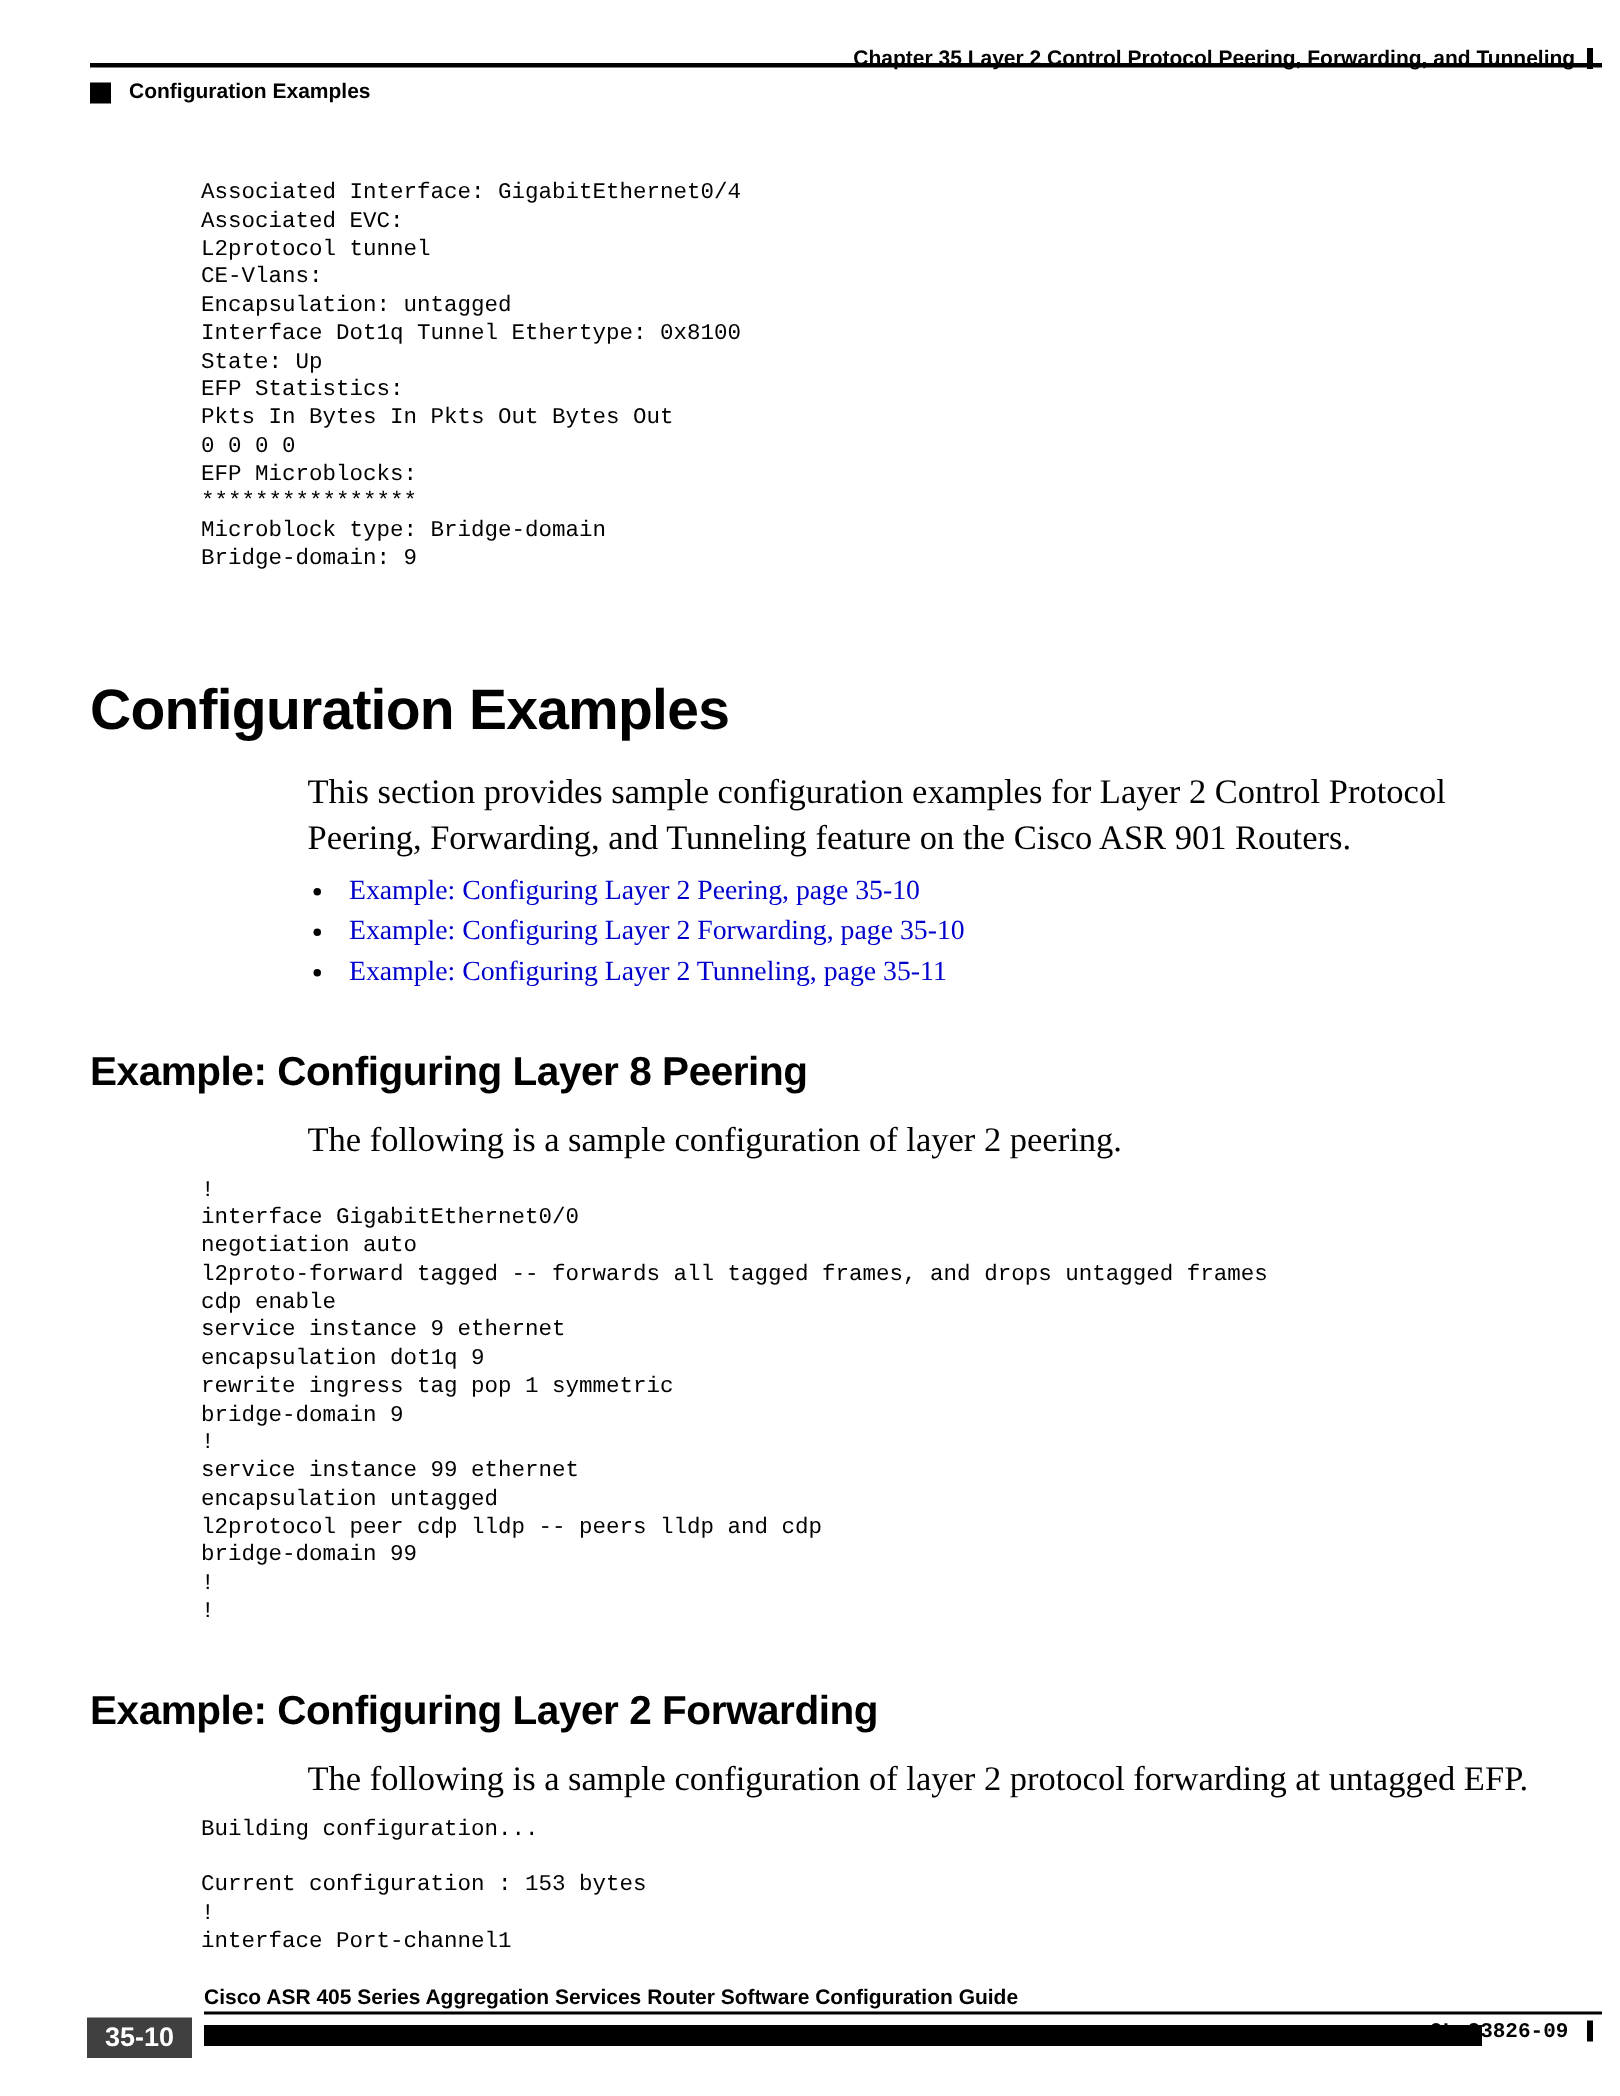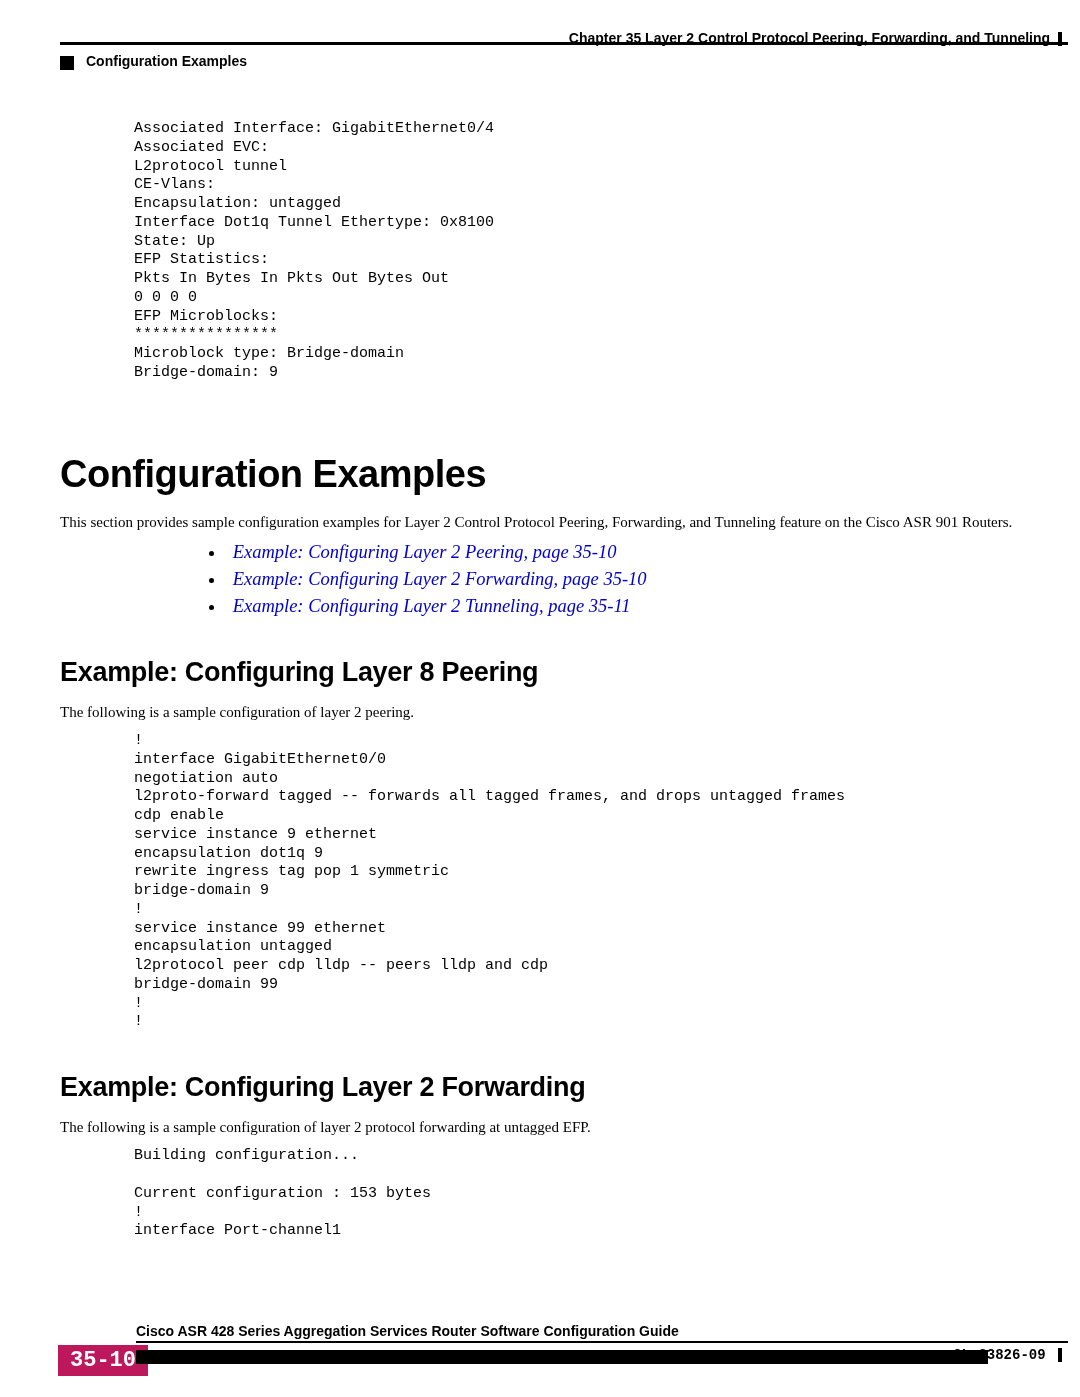--- a/index.html
+++ b/index.html
@@ -77,22 +77,23 @@
   .h1 {
     font-family: Arial, Helvetica, sans-serif;
     font-weight: bold;
     font-size: 38px;
     margin-top: 70px;
     margin-bottom: 16px;
     letter-spacing: -0.5px;
   }
   .body-text {
     font-family: "Times New Roman", Times, serif;
-    font-size: 15px;
+    font-size: 23px;
     line-height: 1.35;
+    margin-left: 145px;
   }
   .bullet-list {
     margin-left: 145px;
     margin-top: 10px;
   }
   .bullet-item {
     font-family: "Times New Roman", Times, serif;
     font-size: 18.5px;
     margin-bottom: 6px;
   }
@@ -101,21 +102,20 @@
     width:5px;
     height:5px;
     background:#000;
     border-radius:50%;
     vertical-align:middle;
     margin-right:14px;
     margin-left:4px;
   }
   .link {
     color: #0000cc;
-    font-style: italic;
   }
   .h2 {
     font-family: Arial, Helvetica, sans-serif;
     font-weight: bold;
     font-size: 27px;
     margin-top: 40px;
     margin-bottom: 14px;
     letter-spacing: -0.3px;
   }
   .footer {
@@ -134,25 +134,25 @@
     font-weight: bold;
     font-size: 14px;
     margin-left: 78px;
     margin-bottom: 2px;
   }
   .footer-row {
     position: relative;
     height: 24px;
   }
   .page-num-box {
-    background:#be185d;
+    background:#404040;
     color:#fff;
-    font-family: Liberation Mono, monospace;
-    font-weight: bold;
-    font-size: 22px;
+    font-family: Liberation Sans, sans-serif;
+    font-weight: bold;
+    font-size: 18px;
     padding: 3px 12px;
     display:inline-block;
   }
   .footer-doc {
     position:absolute;
     right:6px;
     top:2px;
     font-family: Liberation Mono, monospace;
     font-weight: bold;
     font-size: 14px;
@@ -251,21 +251,21 @@
     <div class="body-text">The following is a sample configuration of layer 2 protocol forwarding at untagged EFP.</div>
     <div class="code-block" style="margin-top:10px">Building configuration...
 
 Current configuration : 153 bytes
 !
 interface Port-channel1</div>
 
   </div>
 
   <div class="footer">
-    <div class="footer-title">Cisco ASR 428 Series Aggregation Services Router Software Configuration Guide</div>
+    <div class="footer-title">Cisco ASR 405 Series Aggregation Services Router Software Configuration Guide</div>
     <div class="footer-line"></div>
     <div class="footer-row">
       <span class="page-num-box">35-10</span>
       <span class="footer-bar"></span>
       <span class="footer-doc">
         <span>OL-23826-09</span>
         <span class="footer-end-mark"></span>
       </span>
     </div>
   </div>

